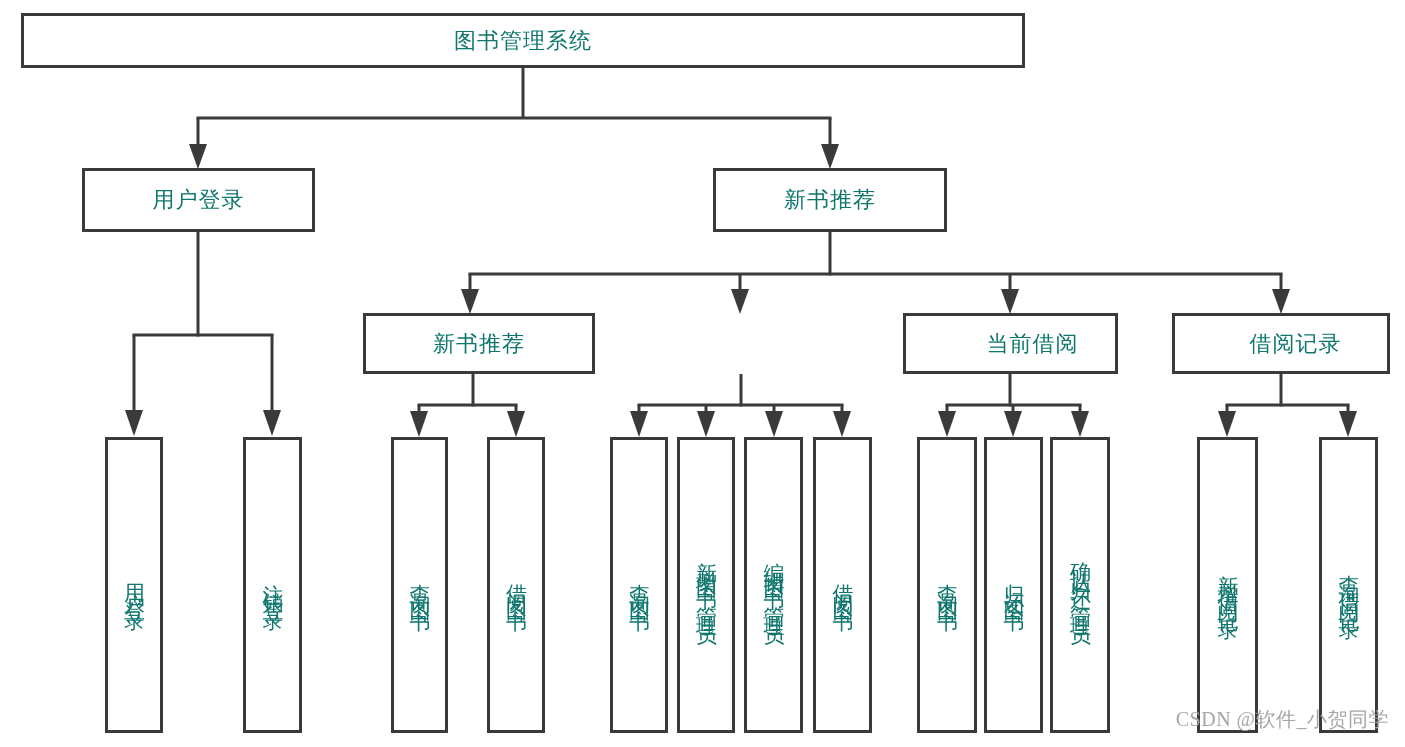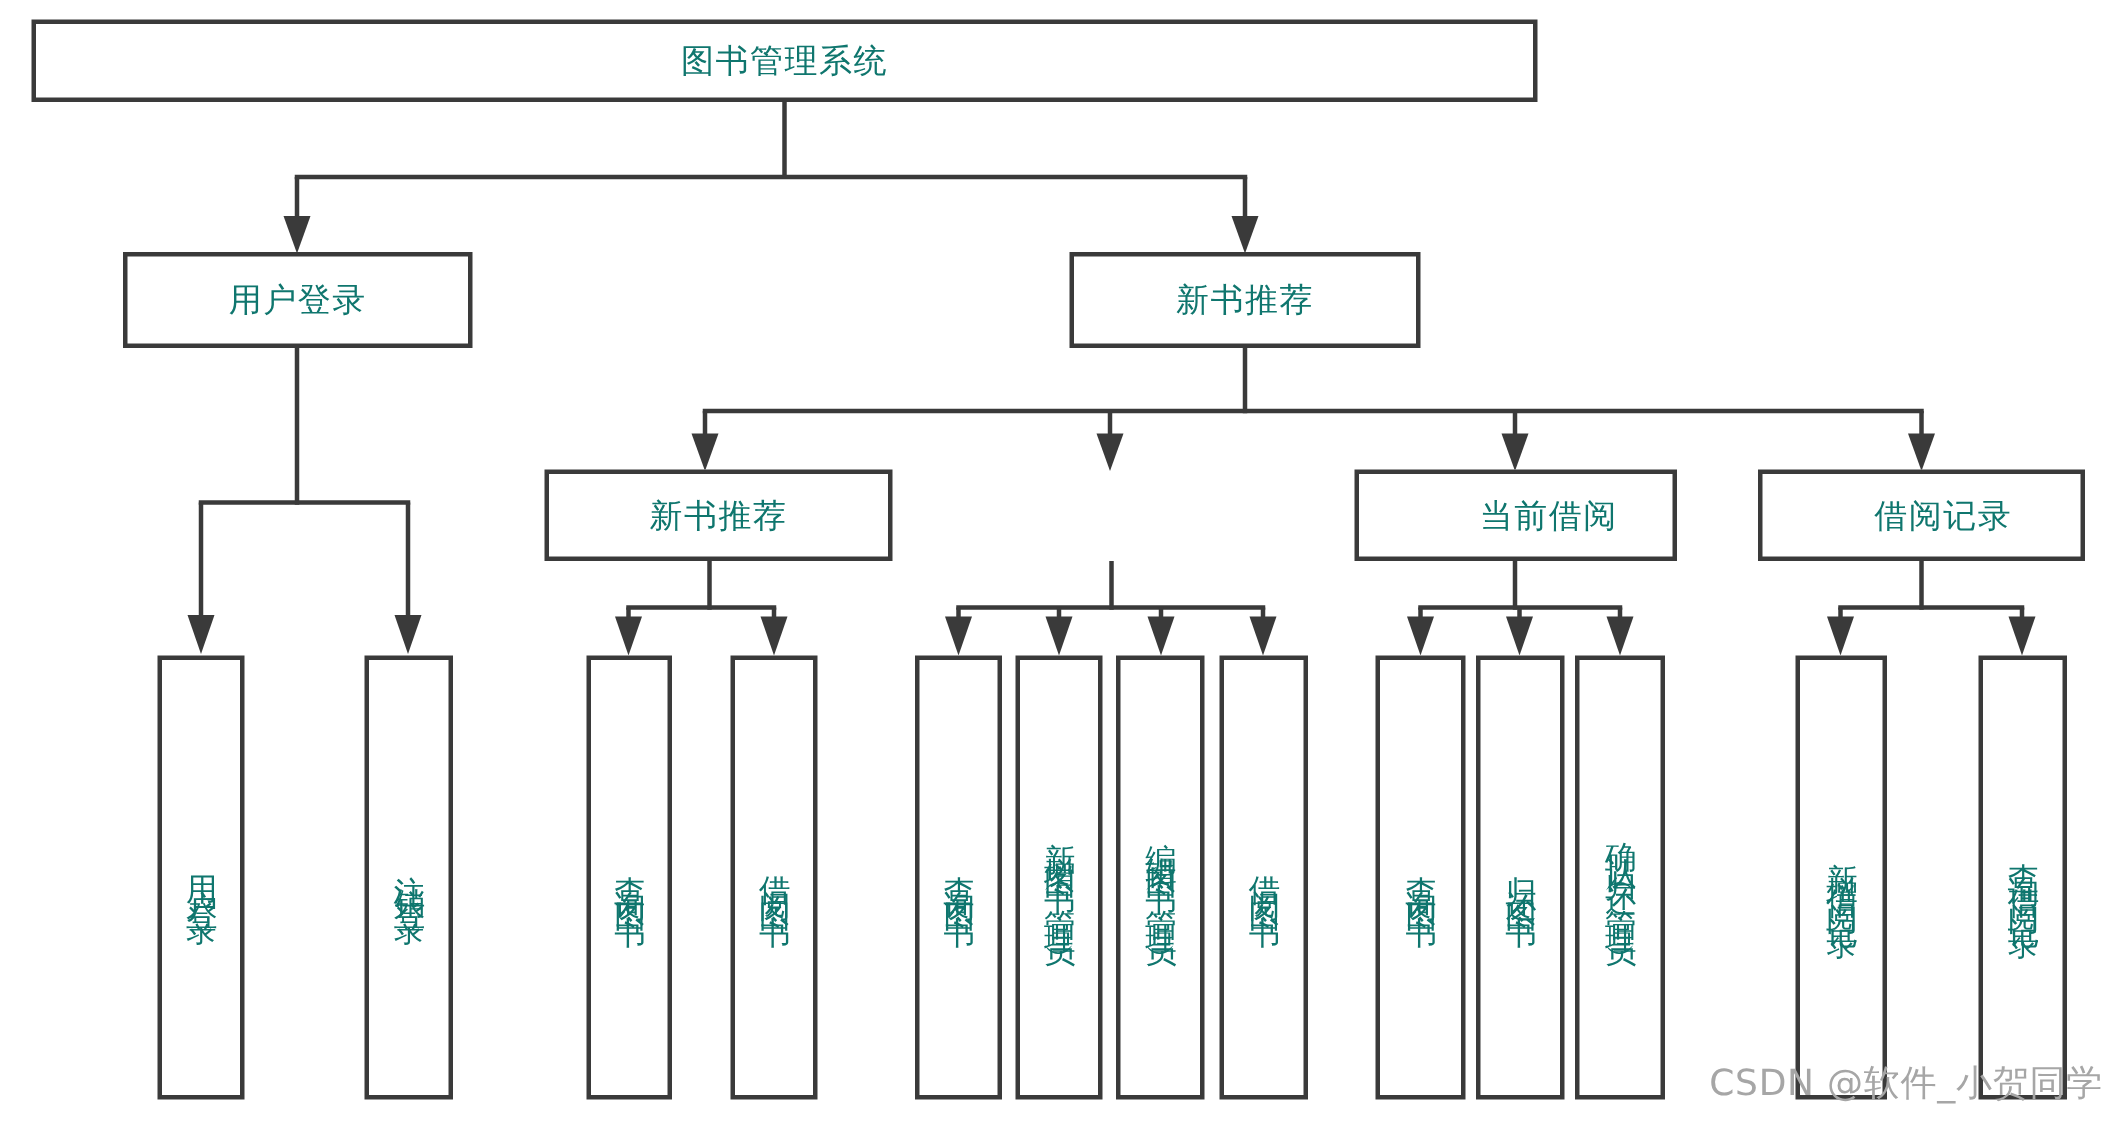--- a/index.html
+++ b/index.html
@@ -48,27 +48,28 @@
   #l-b2  { left: 677px;  width: 58px; }
   #l-b3  { left: 744px;  width: 59px; }
   #l-b4  { left: 813px;  width: 59px; }
   #l-c1  { left: 917px;  width: 60px; }
   #l-c2  { left: 984px;  width: 59px; }
   #l-c3  { left: 1050px; width: 60px; }
   #l-r1  { left: 1197px; width: 61px; }
   #l-r2  { left: 1319px; width: 59px; }
   .watermark {
     position: absolute;
-    right: 3px;
+    right: 16px;
     top: 706px;
-    font-size: 24px;
+    font-size: 20px;
     color: #a6a6a6;
     letter-spacing: 0.5px;
     z-index: 2;
     white-space: nowrap;
+    font-family: Liberation Serif, serif;
   }
 </style>
 </head>
 <body>
 
 <div class="canvas">
 
   <svg class="wires" width="1405" height="747" viewBox="0 0 1405 747" stroke="#3a3a3a" stroke-width="3" fill="#3a3a3a">
 
     <g fill="none">

